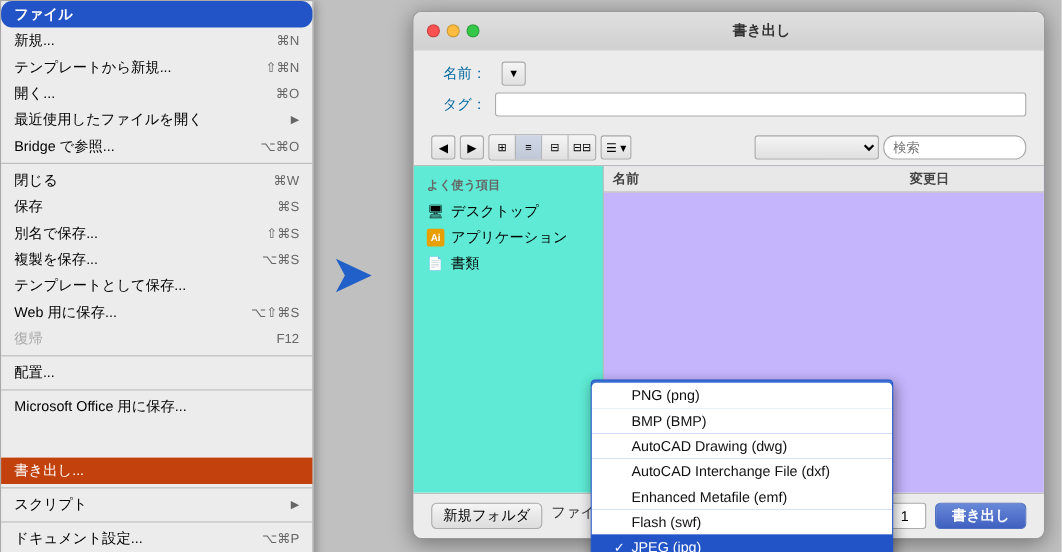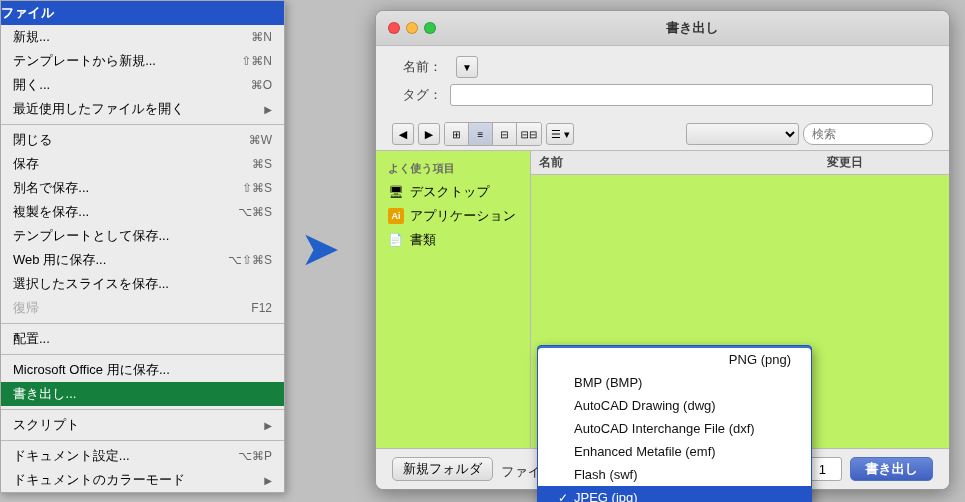--- a/index.html
+++ b/index.html
@@ -22,35 +22,37 @@
       top: 0;
       width: 285px;
       background: #ececec;
       border: 1px solid #aaa;
       box-shadow: 2px 2px 8px rgba(0,0,0,0.3);
       z-index: 10;
     }
     .menu-title {
       background: #2254c8;
       color: white;
-      padding: 3px 0;
+      padding: 3px 12px;
       font-size: 13px;
       font-weight: bold;
+      border-radius: 10px;
     }
     .menu-item {
       display: flex;
       justify-content: space-between;
       align-items: center;
       padding: 3px 12px 3px 12px;
       cursor: pointer;
       white-space: nowrap;
     }
     .menu-item.active {
-      background: #15803d;
+      background: #c2410c;
       color: white;
+      margin-top: 34px;
     }
     .menu-item.disabled {
       color: #aaa;
     }
     .menu-shortcut {
       color: #666;
       font-size: 12px;
       margin-left: 20px;
     }
     .menu-separator {
@@ -126,21 +128,21 @@
     .form-row {
       display: flex;
       align-items: center;
       margin-bottom: 6px;
     }
     .form-label {
       width: 50px;
       text-align: right;
       margin-right: 8px;
       font-size: 13px;
-      color: #404040;
+      color: #0369a1;
     }
     .form-input {
       flex: 1;
       height: 22px;
       border: 1px solid #aaa;
       border-radius: 3px;
       padding: 2px 6px;
       font-size: 13px;
       background: white;
     }
@@ -229,22 +231,22 @@
 
     
     .dialog-content {
       display: flex;
       flex: 1;
       overflow: hidden;
     }
 
     
     .sidebar {
-      width: 155px;
-      background: #bef264;
+      width: 173px;
+      background: #5eead4;
       border-right: 1px solid #bbb;
       padding: 8px 0;
     }
     .sidebar-section-label {
       font-size: 11px;
       color: #666;
       font-weight: bold;
       padding: 2px 12px;
       margin-bottom: 2px;
     }
@@ -262,41 +264,41 @@
       display: flex;
       align-items: center;
       justify-content: center;
       font-size: 12px;
       flex-shrink: 0;
     }
 
     
     .file-list {
       flex: 1;
-      background: #bef264;
+      background: #c4b5fd;
       display: flex;
       flex-direction: column;
     }
     .file-list-header {
       display: flex;
       background: #e8e8e8;
       border-bottom: 1px solid #bbb;
       font-size: 12px;
       font-weight: bold;
       color: #444;
     }
     .col-name { flex: 1; padding: 3px 8px; }
     .col-date { width: 130px; padding: 3px 8px; }
 
     
     .dialog-bottom {
       padding: 8px 16px;
       border-top: 1px solid #bbb;
       display: flex;
-      align-items: flex-end;
+      align-items: flex-start;
       gap: 8px;
       background: #ececec;
       border-radius: 0 0 8px 8px;
     }
     .bottom-label {
       font-size: 13px;
       color: #333;
     }
     .bottom-select-wrap {
       flex: 1;
@@ -358,21 +360,20 @@
     }
     .dd-item {
       padding: 4px 20px;
       font-size: 13px;
       color: #111;
       background: white;
       cursor: pointer;
     }
     .dd-item:first-child {
       border-radius: 4px 4px 0 0;
-      text-align: right;
     }
     .dd-item:last-child {
       border-radius: 0 0 4px 4px;
     }
     .dd-item.selected {
       background: #2254c8;
       color: white;
     }
     .dd-item .check {
       display: inline-block;
@@ -395,20 +396,24 @@
     <span class="menu-shortcut">⇧⌘N</span>
   </div>
   <div class="menu-item">
     <span>開く...</span>
     <span class="menu-shortcut">⌘O</span>
   </div>
   <div class="menu-item">
     <span>最近使用したファイルを開く</span>
     <span class="menu-arrow">▶</span>
   </div>
+  <div class="menu-item">
+    <span>Bridge で参照...</span>
+    <span class="menu-shortcut">⌥⌘O</span>
+  </div>
   <div class="menu-separator"></div>
   <div class="menu-item">
     <span>閉じる</span>
     <span class="menu-shortcut">⌘W</span>
   </div>
   <div class="menu-item">
     <span>保存</span>
     <span class="menu-shortcut">⌘S</span>
   </div>
   <div class="menu-item">
@@ -419,24 +424,20 @@
     <span>複製を保存...</span>
     <span class="menu-shortcut">⌥⌘S</span>
   </div>
   <div class="menu-item">
     <span>テンプレートとして保存...</span>
     <span class="menu-shortcut"></span>
   </div>
   <div class="menu-item">
     <span>Web 用に保存...</span>
     <span class="menu-shortcut">⌥⇧⌘S</span>
-  </div>
-  <div class="menu-item">
-    <span>選択したスライスを保存...</span>
-    <span class="menu-shortcut"></span>
   </div>
   <div class="menu-item disabled">
     <span>復帰</span>
     <span class="menu-shortcut">F12</span>
   </div>
   <div class="menu-separator"></div>
   <div class="menu-item">
     <span>配置...</span>
   </div>
   <div class="menu-separator"></div>

